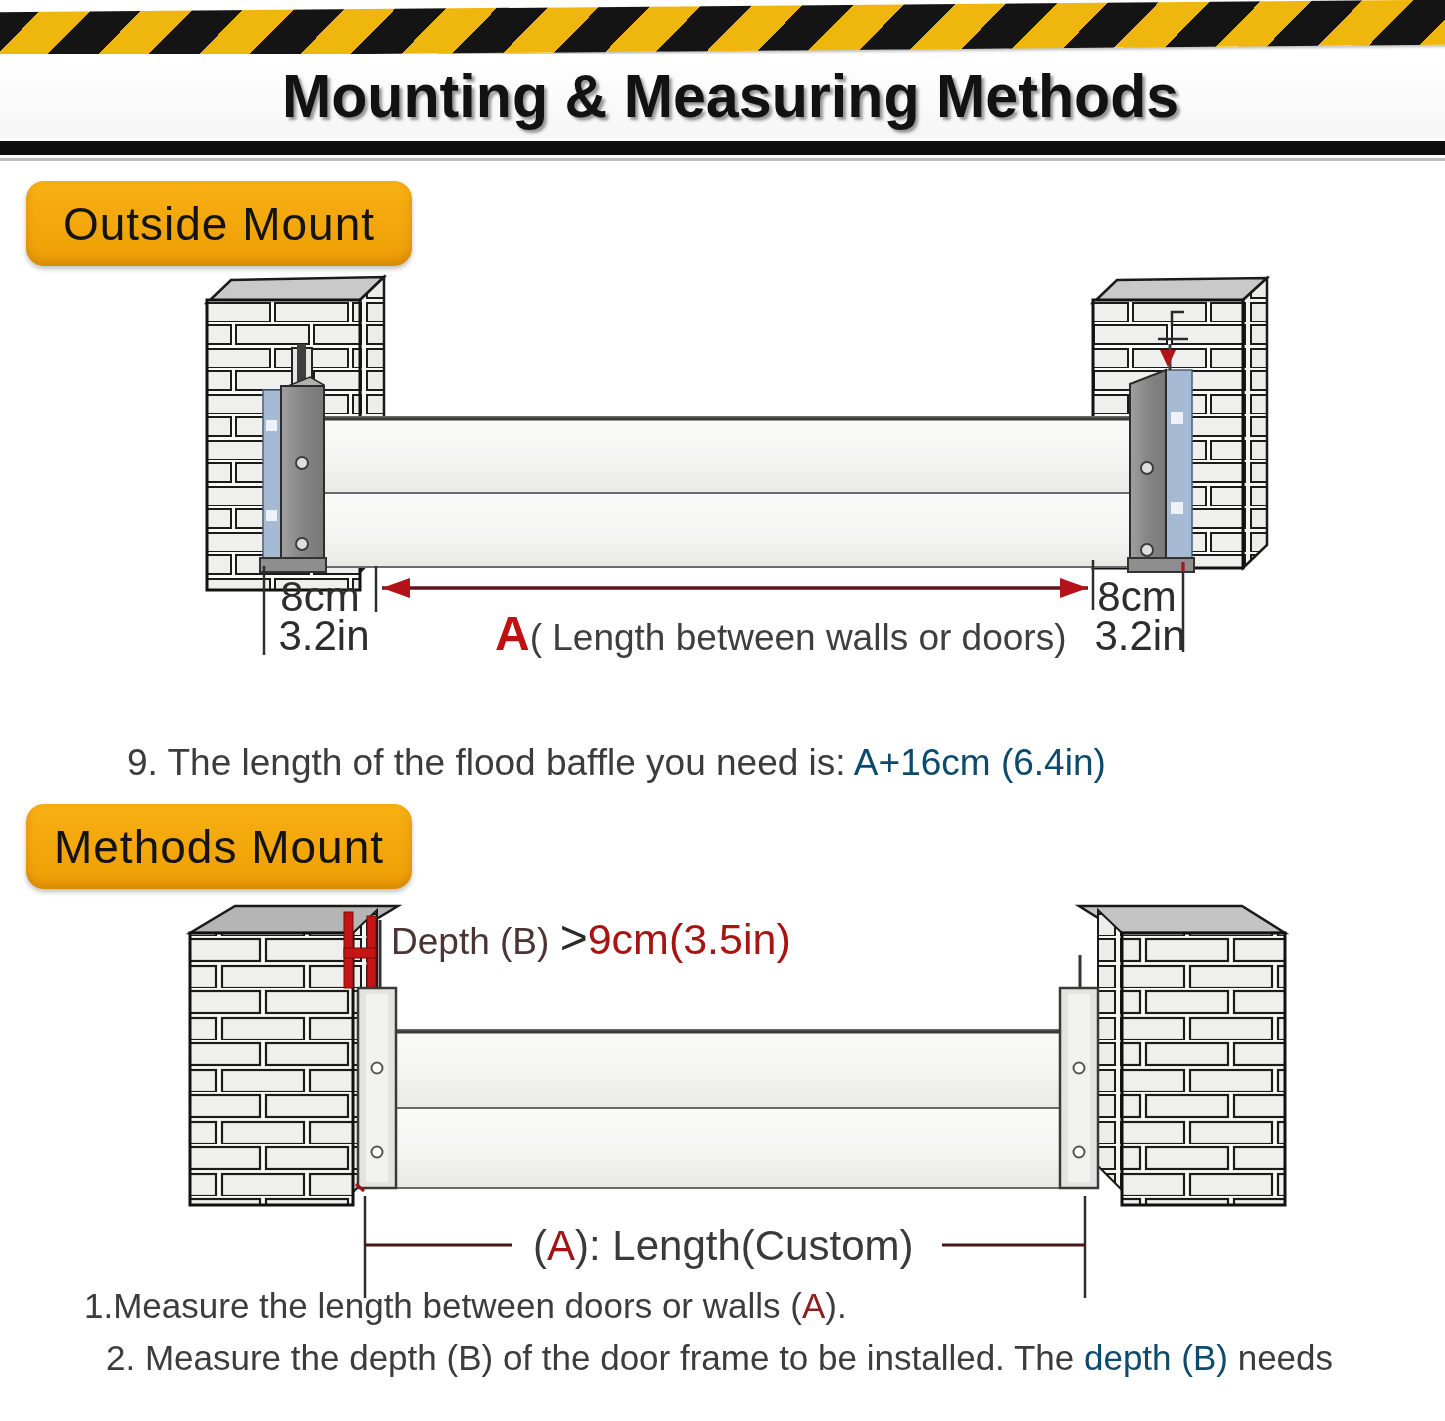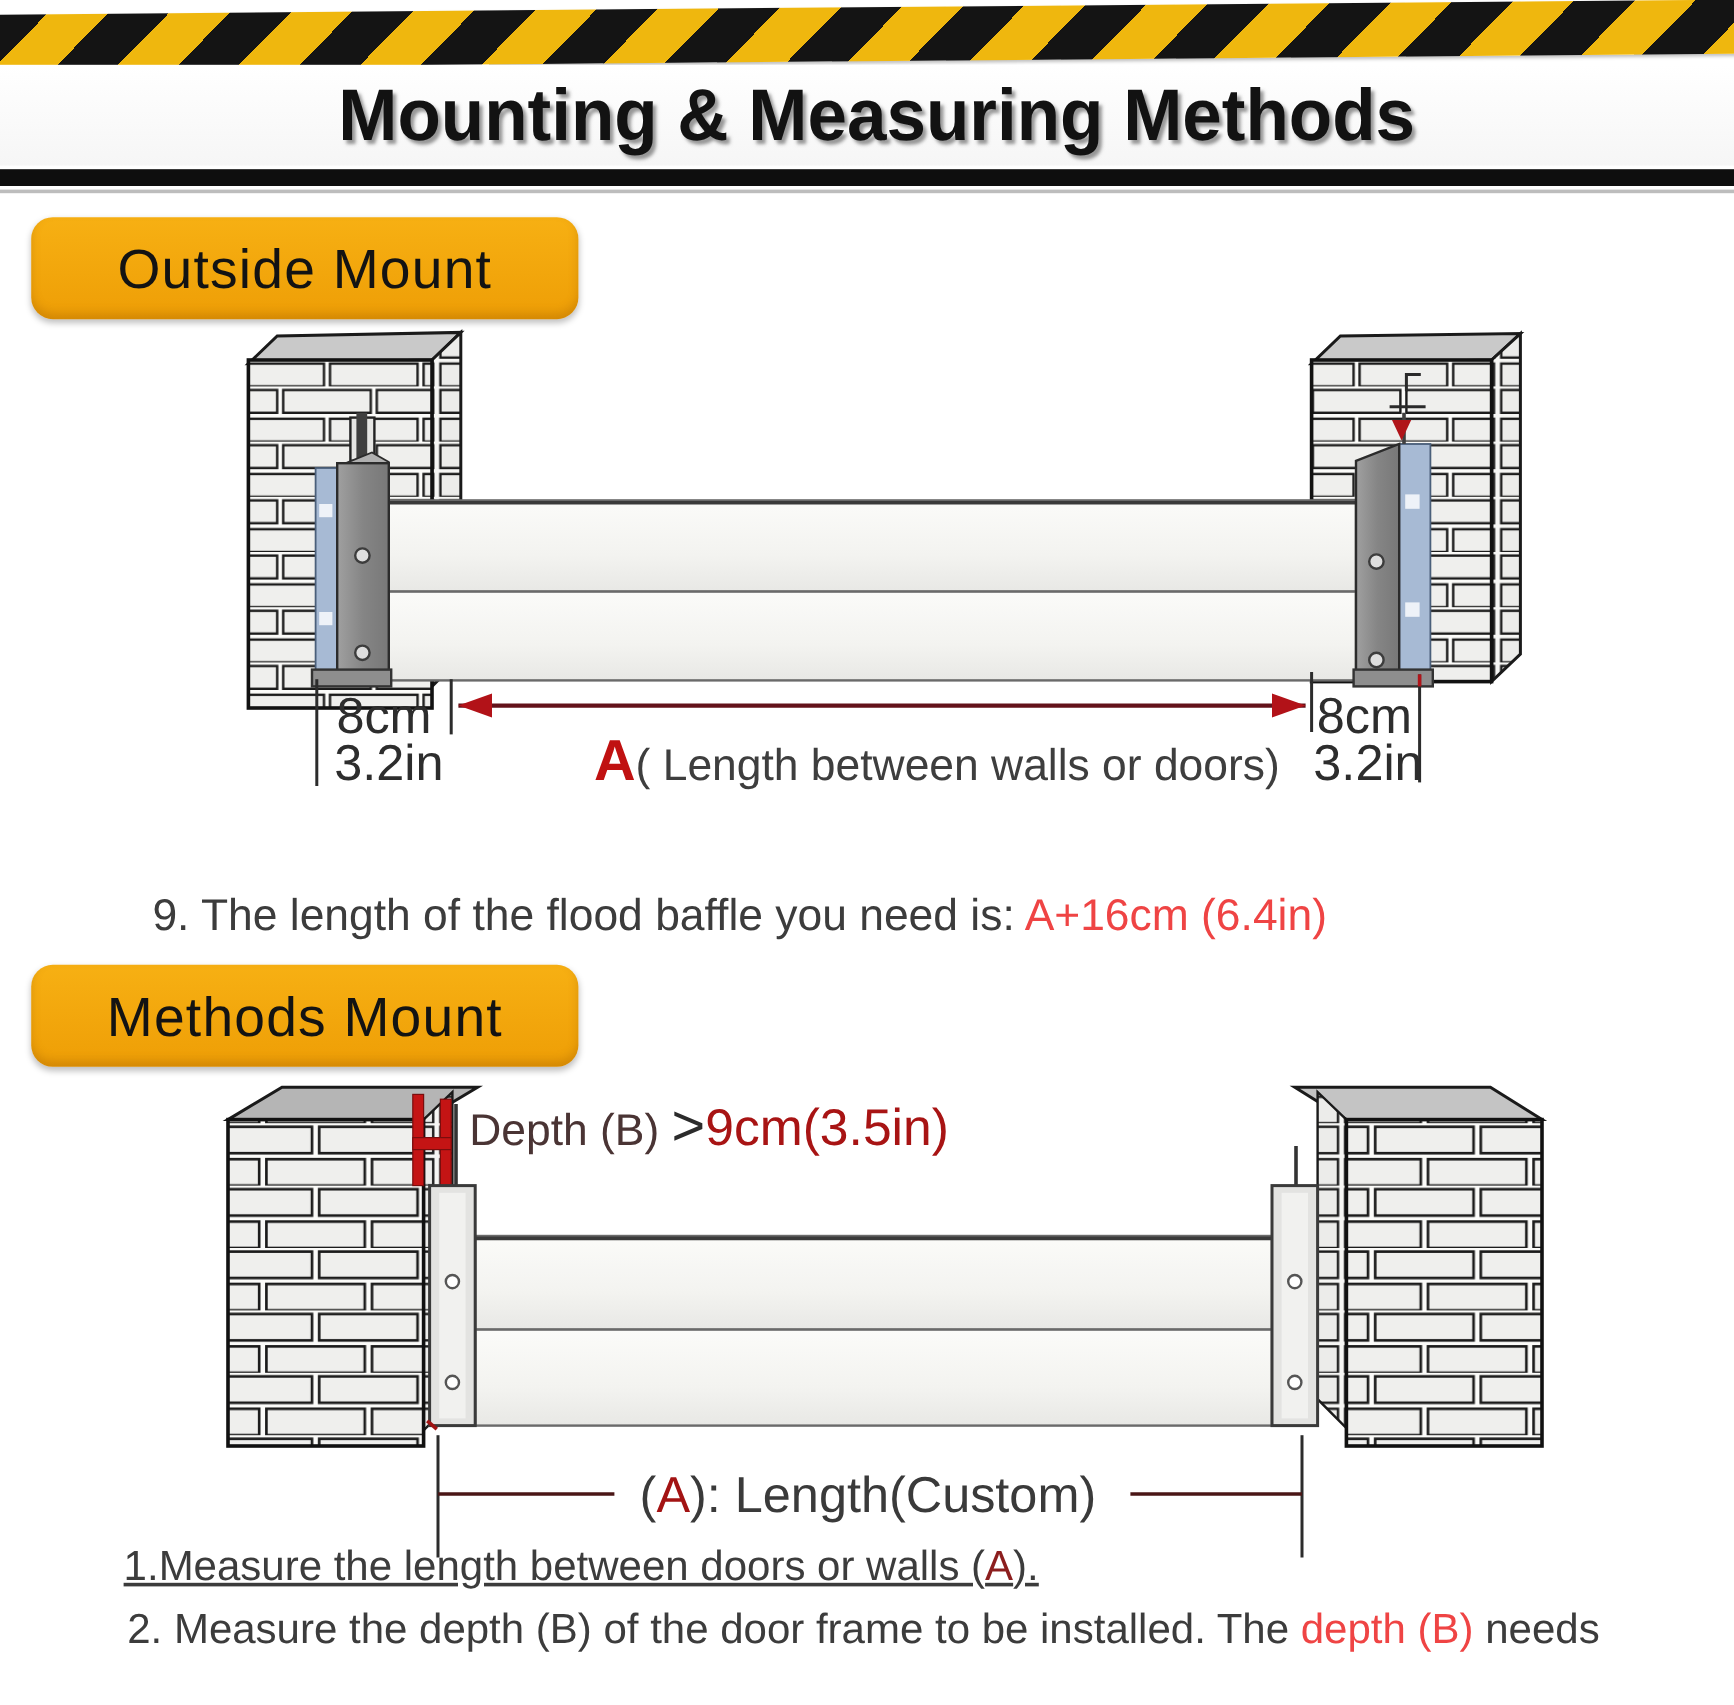--- a/index.html
+++ b/index.html
@@ -10,21 +10,21 @@
           background:repeating-linear-gradient(135deg,#141414 0 36px,#efb70e 36px 72px);
           transform:rotate(-0.5deg);box-shadow:0 2px 3px rgba(0,0,0,.25);}
   .titleband{position:absolute;left:0;top:54px;width:100%;height:84px;display:flex;
              align-items:center;justify-content:center;background:linear-gradient(#ffffff,#f6f6f6);}
   .title{font-size:61px;font-weight:bold;color:#121212;letter-spacing:0px;white-space:nowrap;
          display:inline-block;transform:scaleX(.97);
          text-shadow:3px 3px 3px rgba(70,70,70,.55), -1px -1px 0 rgba(255,255,255,.8);}
   .blackbar{position:absolute;left:0;top:141px;width:100%;height:14px;background:#0e0e0e;}
   .grayline{position:absolute;left:0;top:158px;width:100%;height:3px;background:#bdbdbd;}
   
-  .pill{position:absolute;left:26px;width:456px;height:85px;border-radius:18px;
+  .pill{position:absolute;left:26px;width:386px;height:85px;border-radius:18px;
         background:linear-gradient(180deg,#f7b013,#ee9e06);
         box-shadow:0 3px 5px rgba(0,0,0,.25), inset 0 -5px 8px rgba(150,85,0,.30);
         display:flex;align-items:center;justify-content:center;}
   .pill span{font-size:46px;color:#131313;letter-spacing:1px;}
   .pill1{top:181px;} .pill2{top:804px;}
   
   .diag{position:absolute;left:0;width:1445px;display:block;}
   #svg1{top:262px;height:428px;}
   #svg2{top:878px;height:425px;}
   
@@ -32,21 +32,21 @@
   .dim{font-size:42px;fill:#2d2d2d;}
   .spanA{font-size:48px;font-weight:bold;fill:#c01111;}
   .spanRest{font-size:37px;fill:#3e3e3e;}
   .depth1{font-size:37px;fill:#4a3434;}
   .gt{font-size:48px;fill:#2b2b2b;}
   .depth2{font-size:43px;fill:#a81414;}
   .len{font-size:42px;fill:#3a3a3a;}
   .lenA{fill:#a31313;}
   
   .steps{position:absolute;font-size:37px;color:#3c3c3c;white-space:nowrap;}
-  .steps .red{color:#ef4444;}
+  .steps .red{color:#0c4a6e;}
   .steps .redA{color:#8c1e1e;}
   .b2{font-size:35px;}
 </style>
 </head>
 <body>
 
 <div class="page">
 
   <div class="hazard"></div>
   <div class="titleband">
@@ -226,20 +226,20 @@
 
     <g>
       <line x1="365" y1="1196" x2="365" y2="1298" stroke="#2c2c2c" stroke-width="2.5"></line>
       <line x1="1085" y1="1196" x2="1085" y2="1298" stroke="#2c2c2c" stroke-width="2.5"></line>
       <line x1="365" y1="1245" x2="512" y2="1245" stroke="#4a1616" stroke-width="3"></line>
       <line x1="942" y1="1245" x2="1085" y2="1245" stroke="#4a1616" stroke-width="3"></line>
       <text x="533" y="1260"><tspan class="len">(</tspan><tspan class="len lenA">A</tspan><tspan class="len">): Length(Custom)</tspan></text>
     </g>
   </svg>
 
-  <div class="steps b2" style="left:103px;top:1286px;text-decoration:underline;">
+  <div class="steps b2" style="left:84px;top:1286px;">
     <span>1.Measure the length between doors or walls (</span><span class="redA">A</span><span>).</span>
   </div>
   <div class="steps b2" style="left:106px;top:1338px;">
     <span>2. Measure the depth (B) of the door frame to be installed. The </span><span class="red">depth (B)</span><span> needs</span>
   </div>
 
 </div>
 
 </body></html>

